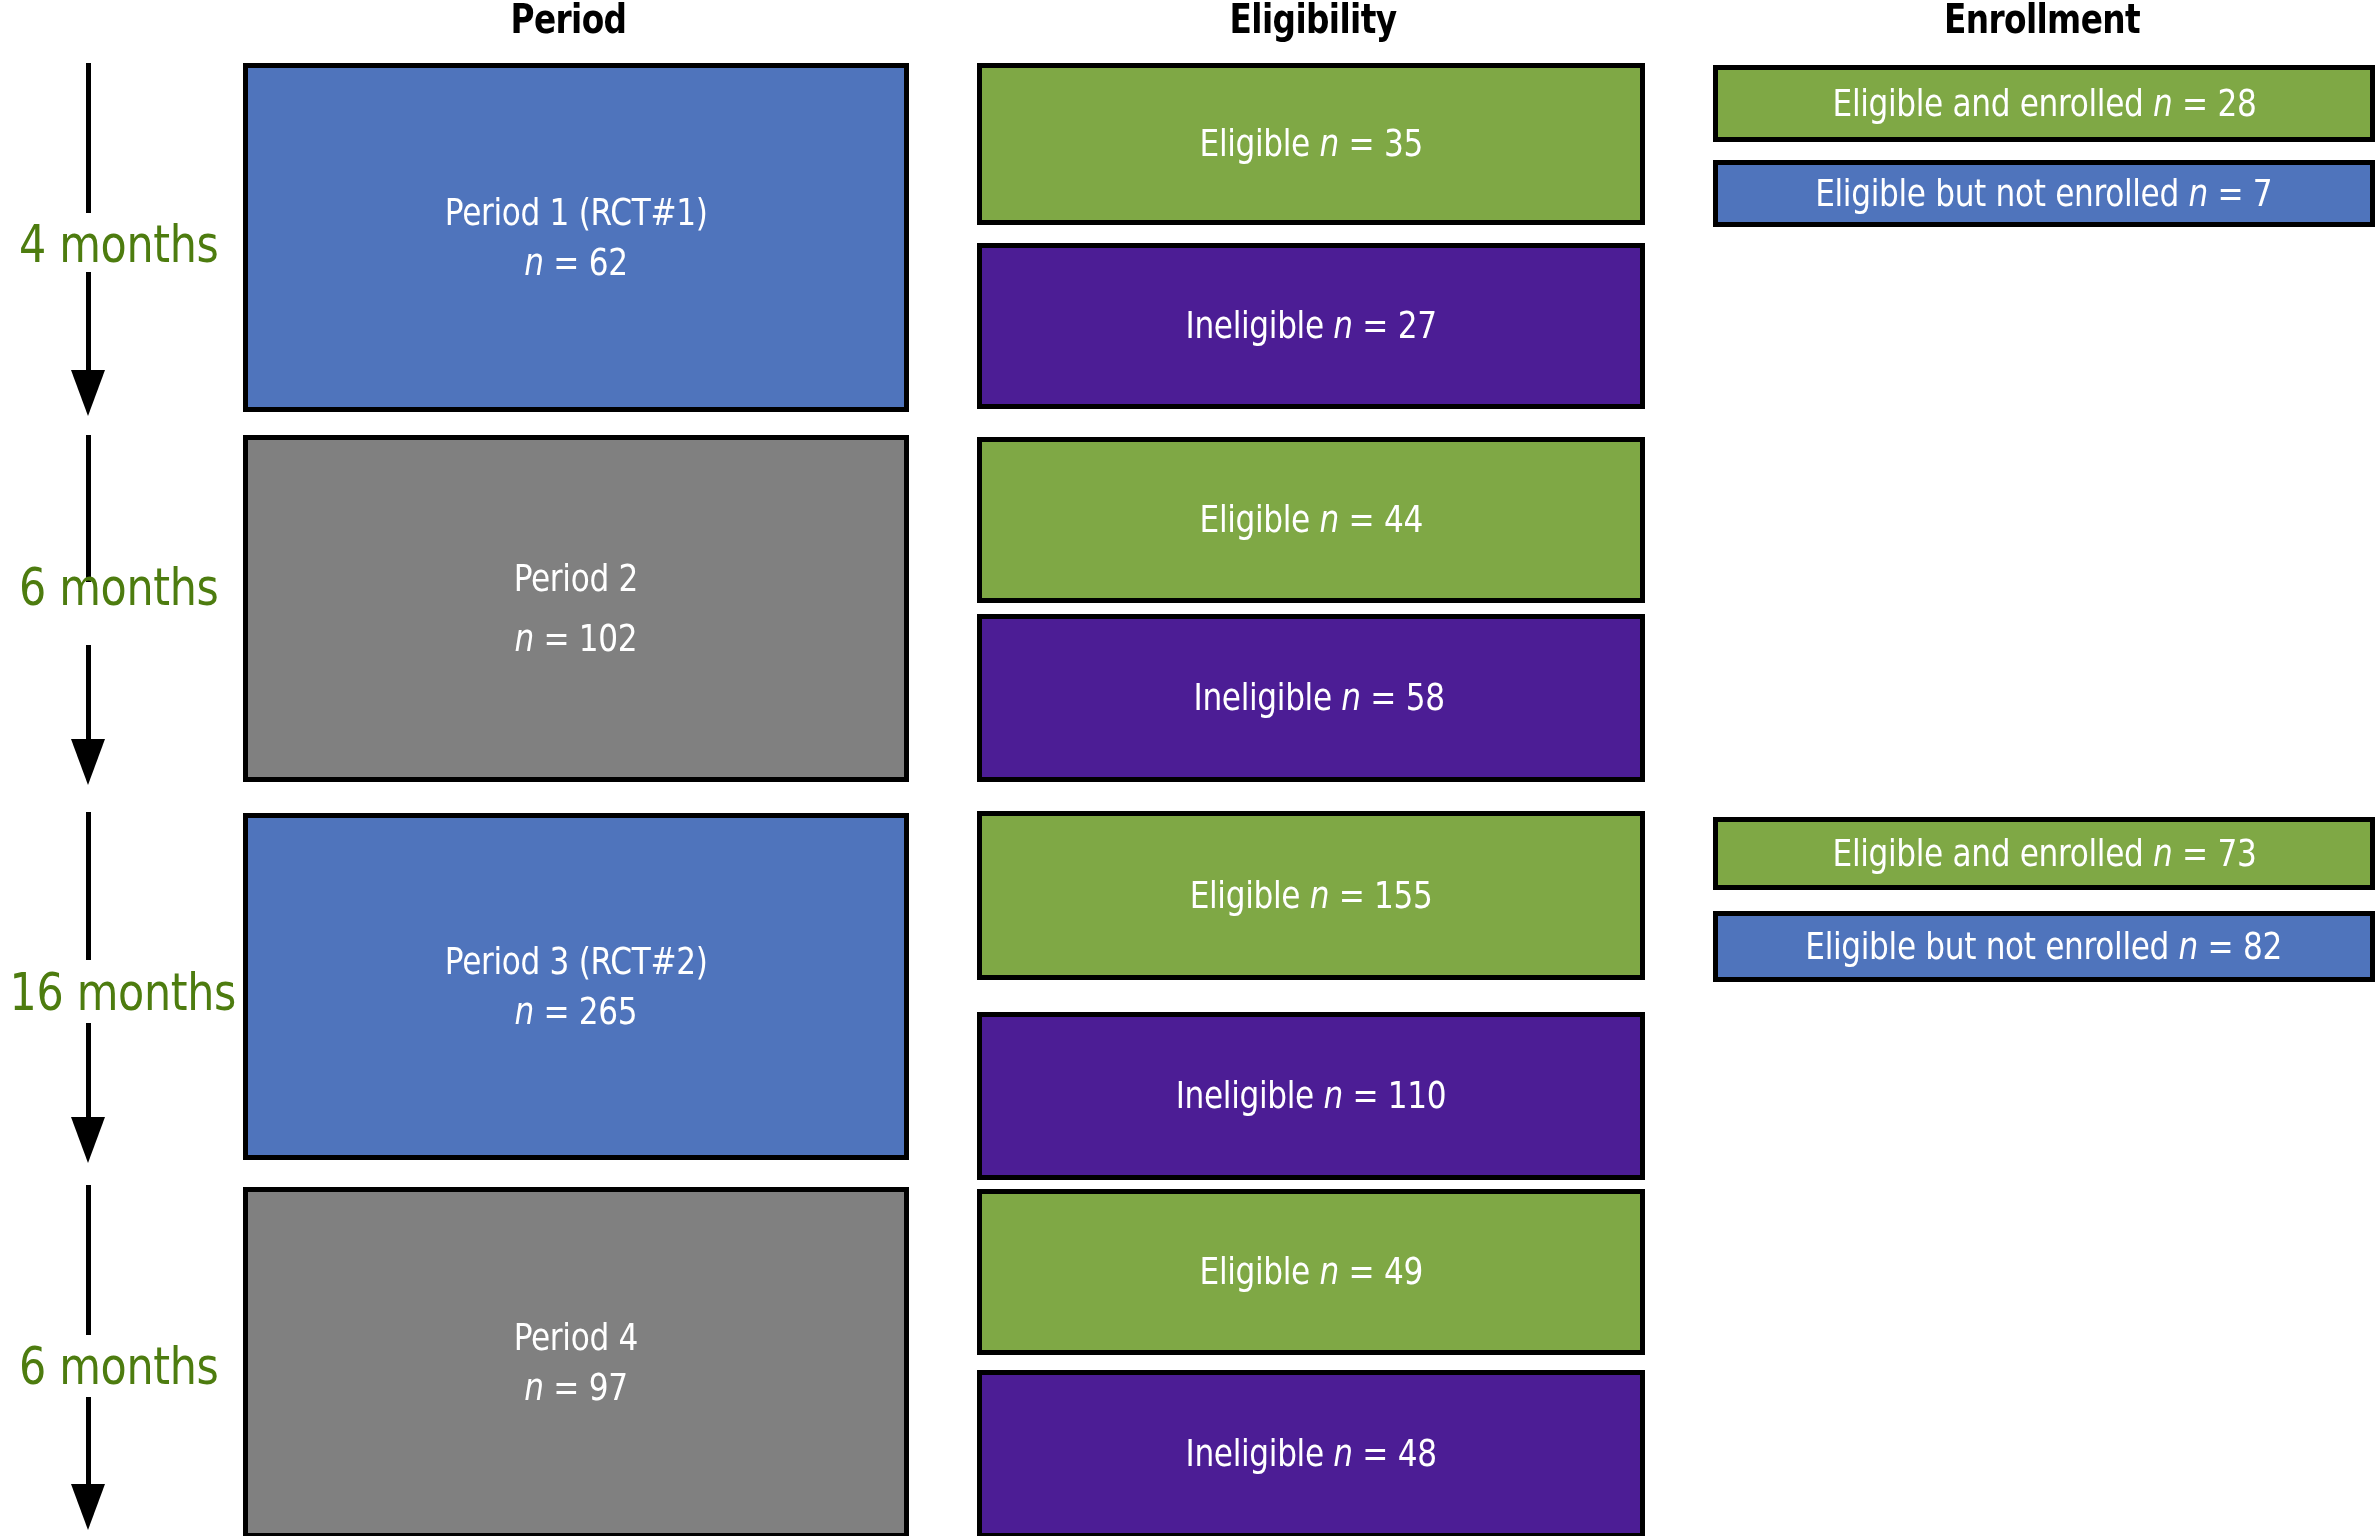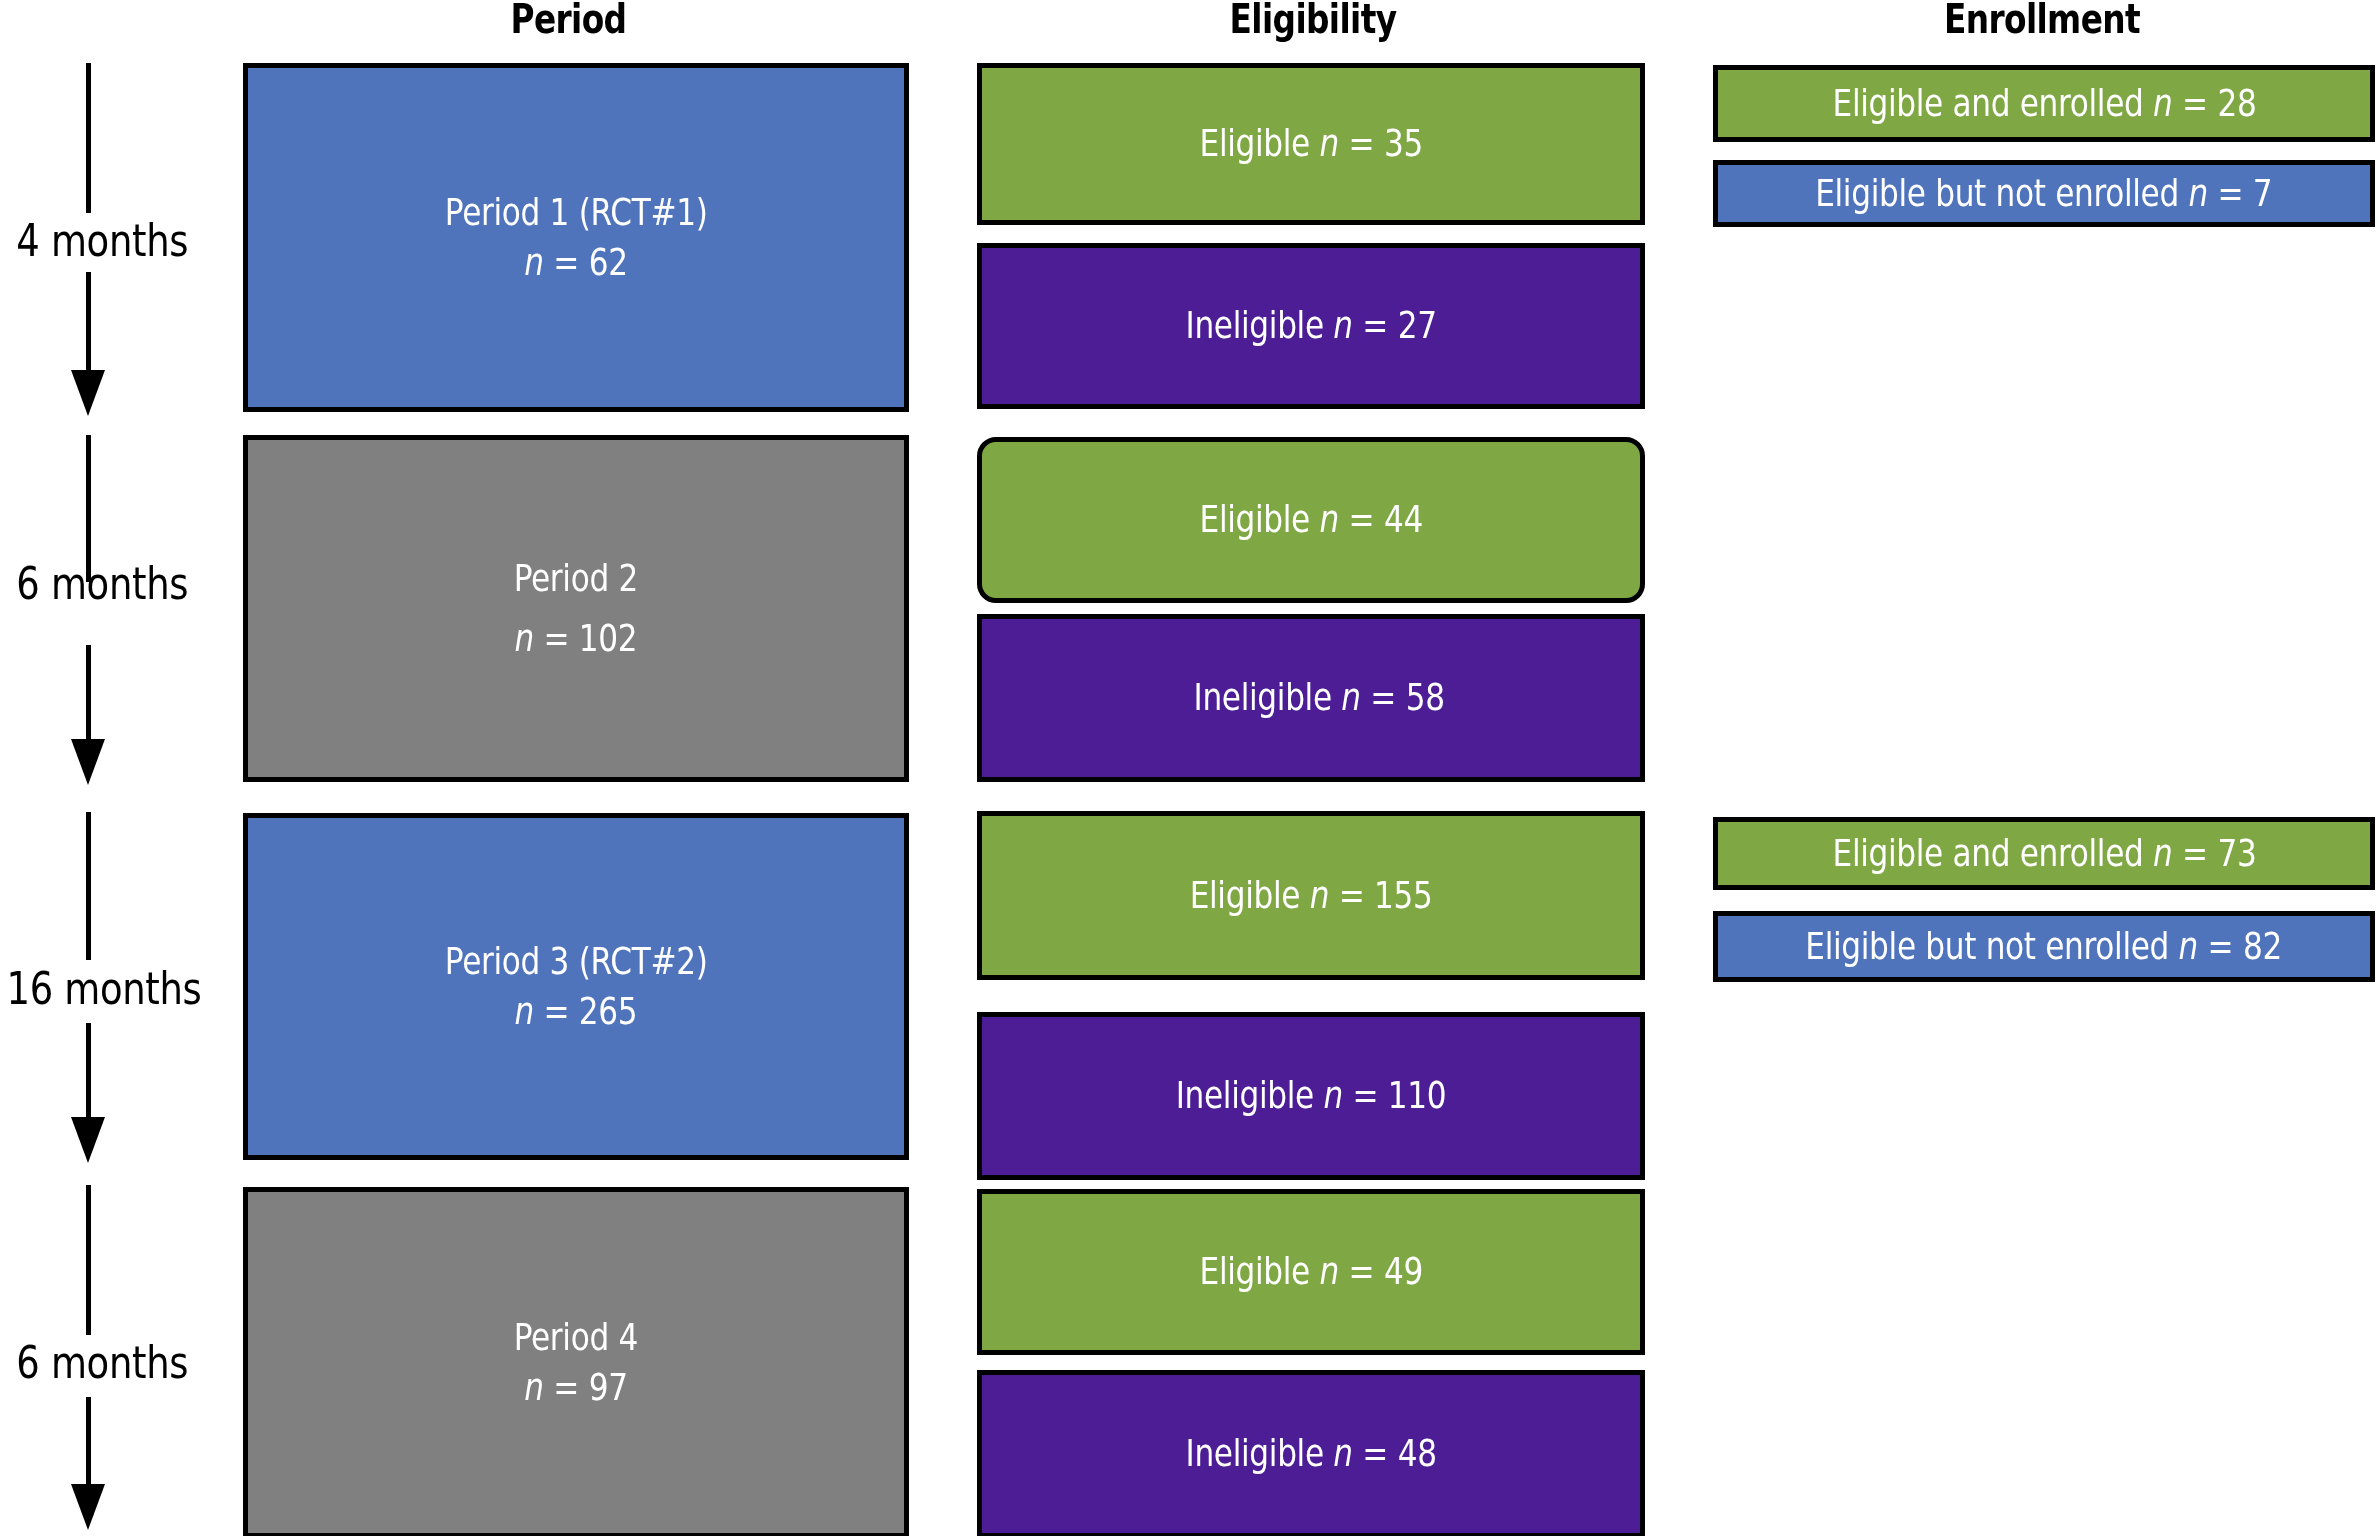--- a/index.html
+++ b/index.html
@@ -76,22 +76,22 @@
     border-left: 17.6px solid transparent;
     border-right: 17.6px solid transparent;
     border-top: 46px solid #000000;
   }
   .arrow-label {
     position: absolute;
     left: 0;
     width: 188px;
     text-align: center;
     font-family: "DejaVu Sans", sans-serif;
-    font-size: 44px;
-    color: #000000;
+    font-size: 51px;
+    color: #4d7c0f;
     letter-spacing: -0.4px;
     white-space: nowrap;
   }
   .arrow-label span { display: inline-block; transform: scaleX(0.84); }
   .arrow-label.shift-left { left: -12.2px; }
 </style>
 </head>
 <body>
 
 <div id="canvas">
@@ -147,21 +147,21 @@
 
   <div class="box c-blue" id="not-enrolled-box-1" style="left:1713px; top:160px; width:662px; height:67px;">
     <div class="ln"><span>Eligible but not enrolled</span> <em>n</em> = <span>7</span></div>
   </div>
 
   <div class="box c-gray" id="period-box-2" style="left:243px; top:435px; width:666px; height:347px;gap:10px;">
     <div class="ln">Period 2</div>
     <div class="ln"><em>n</em> = <span>102</span></div>
   </div>
 
-  <div class="box c-green" id="eligible-box-2" style="left:977px; top:437px; width:668px; height:166px;border-radius:19px;">
+  <div class="box c-green" id="eligible-box-2" style="left:977px; top:437px; width:668px; height:166px;">
     <div class="ln"><span>Eligible</span> <em>n</em> = <span>44</span></div>
   </div>
 
   <div class="box c-brown" id="ineligible-box-2" style="left:977px; top:614px; width:668px; height:168px;padding-left:17px;">
     <div class="ln"><span>Ineligible</span> <em>n</em> = <span>58</span></div>
   </div>
 
   <div class="box c-blue" id="period-box-3" style="left:243px; top:813px; width:666px; height:347px;">
     <div class="ln">Period 3 (RCT#2)</div>
     <div class="ln"><em>n</em> = <span>265</span></div>

